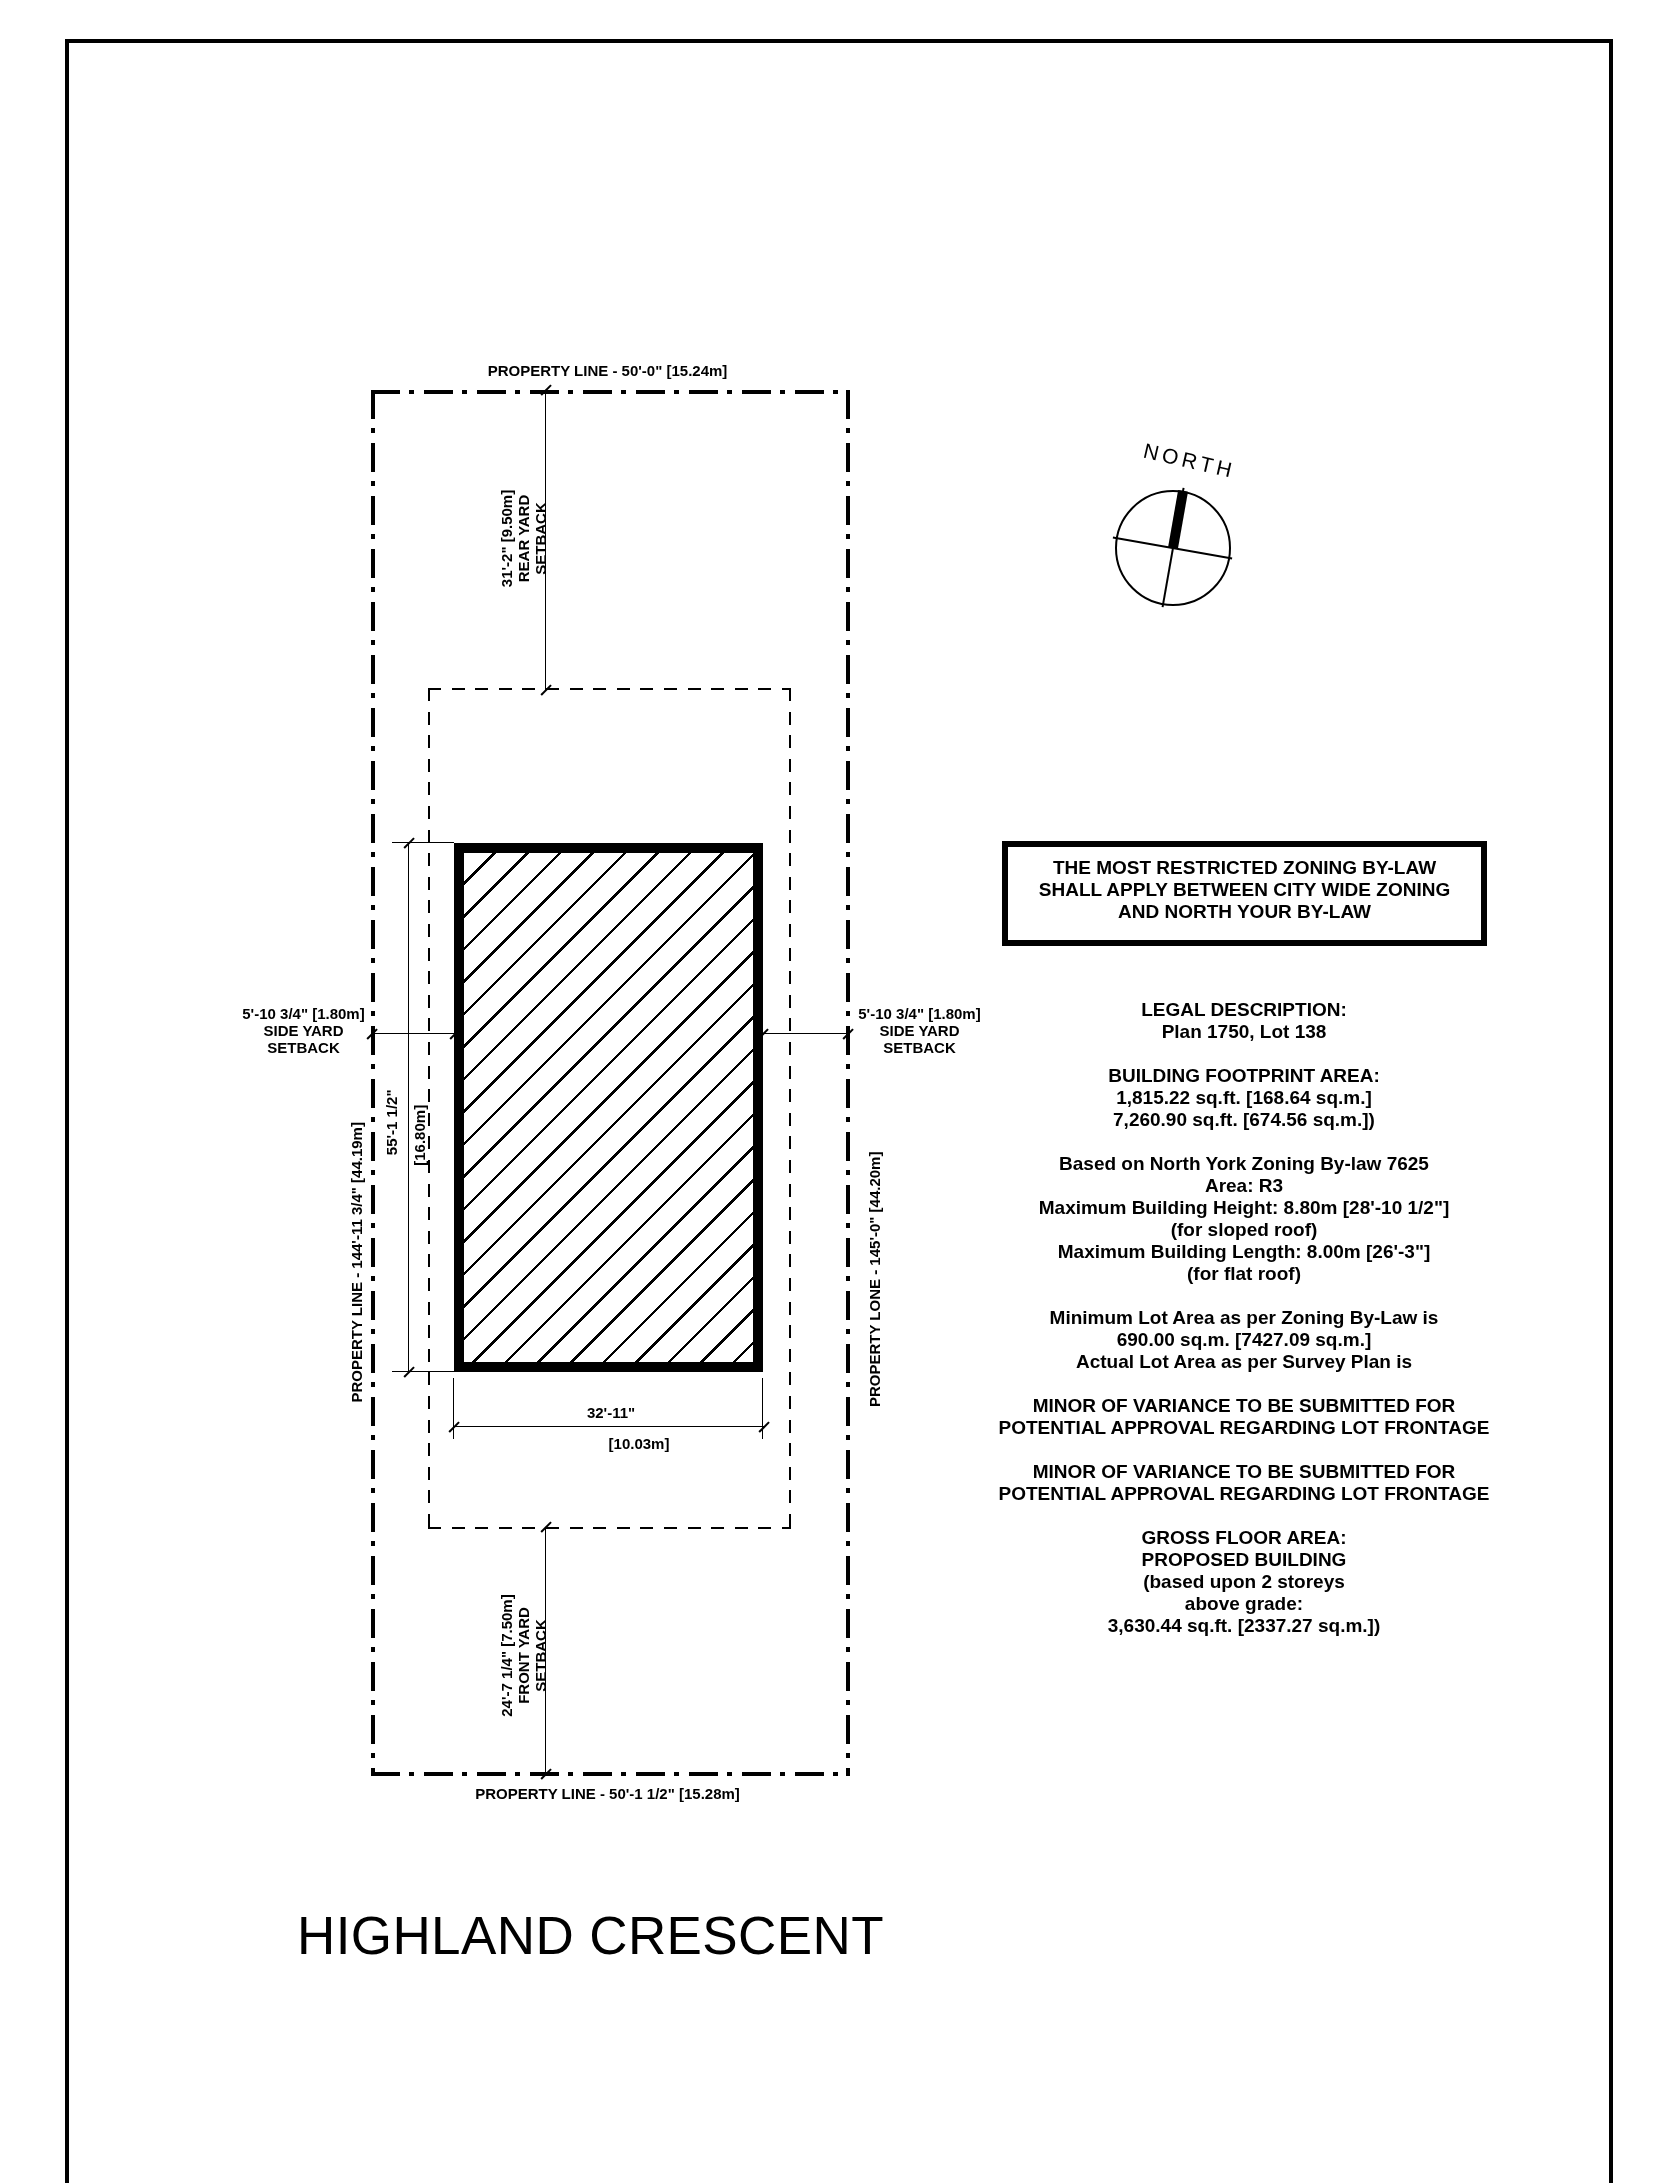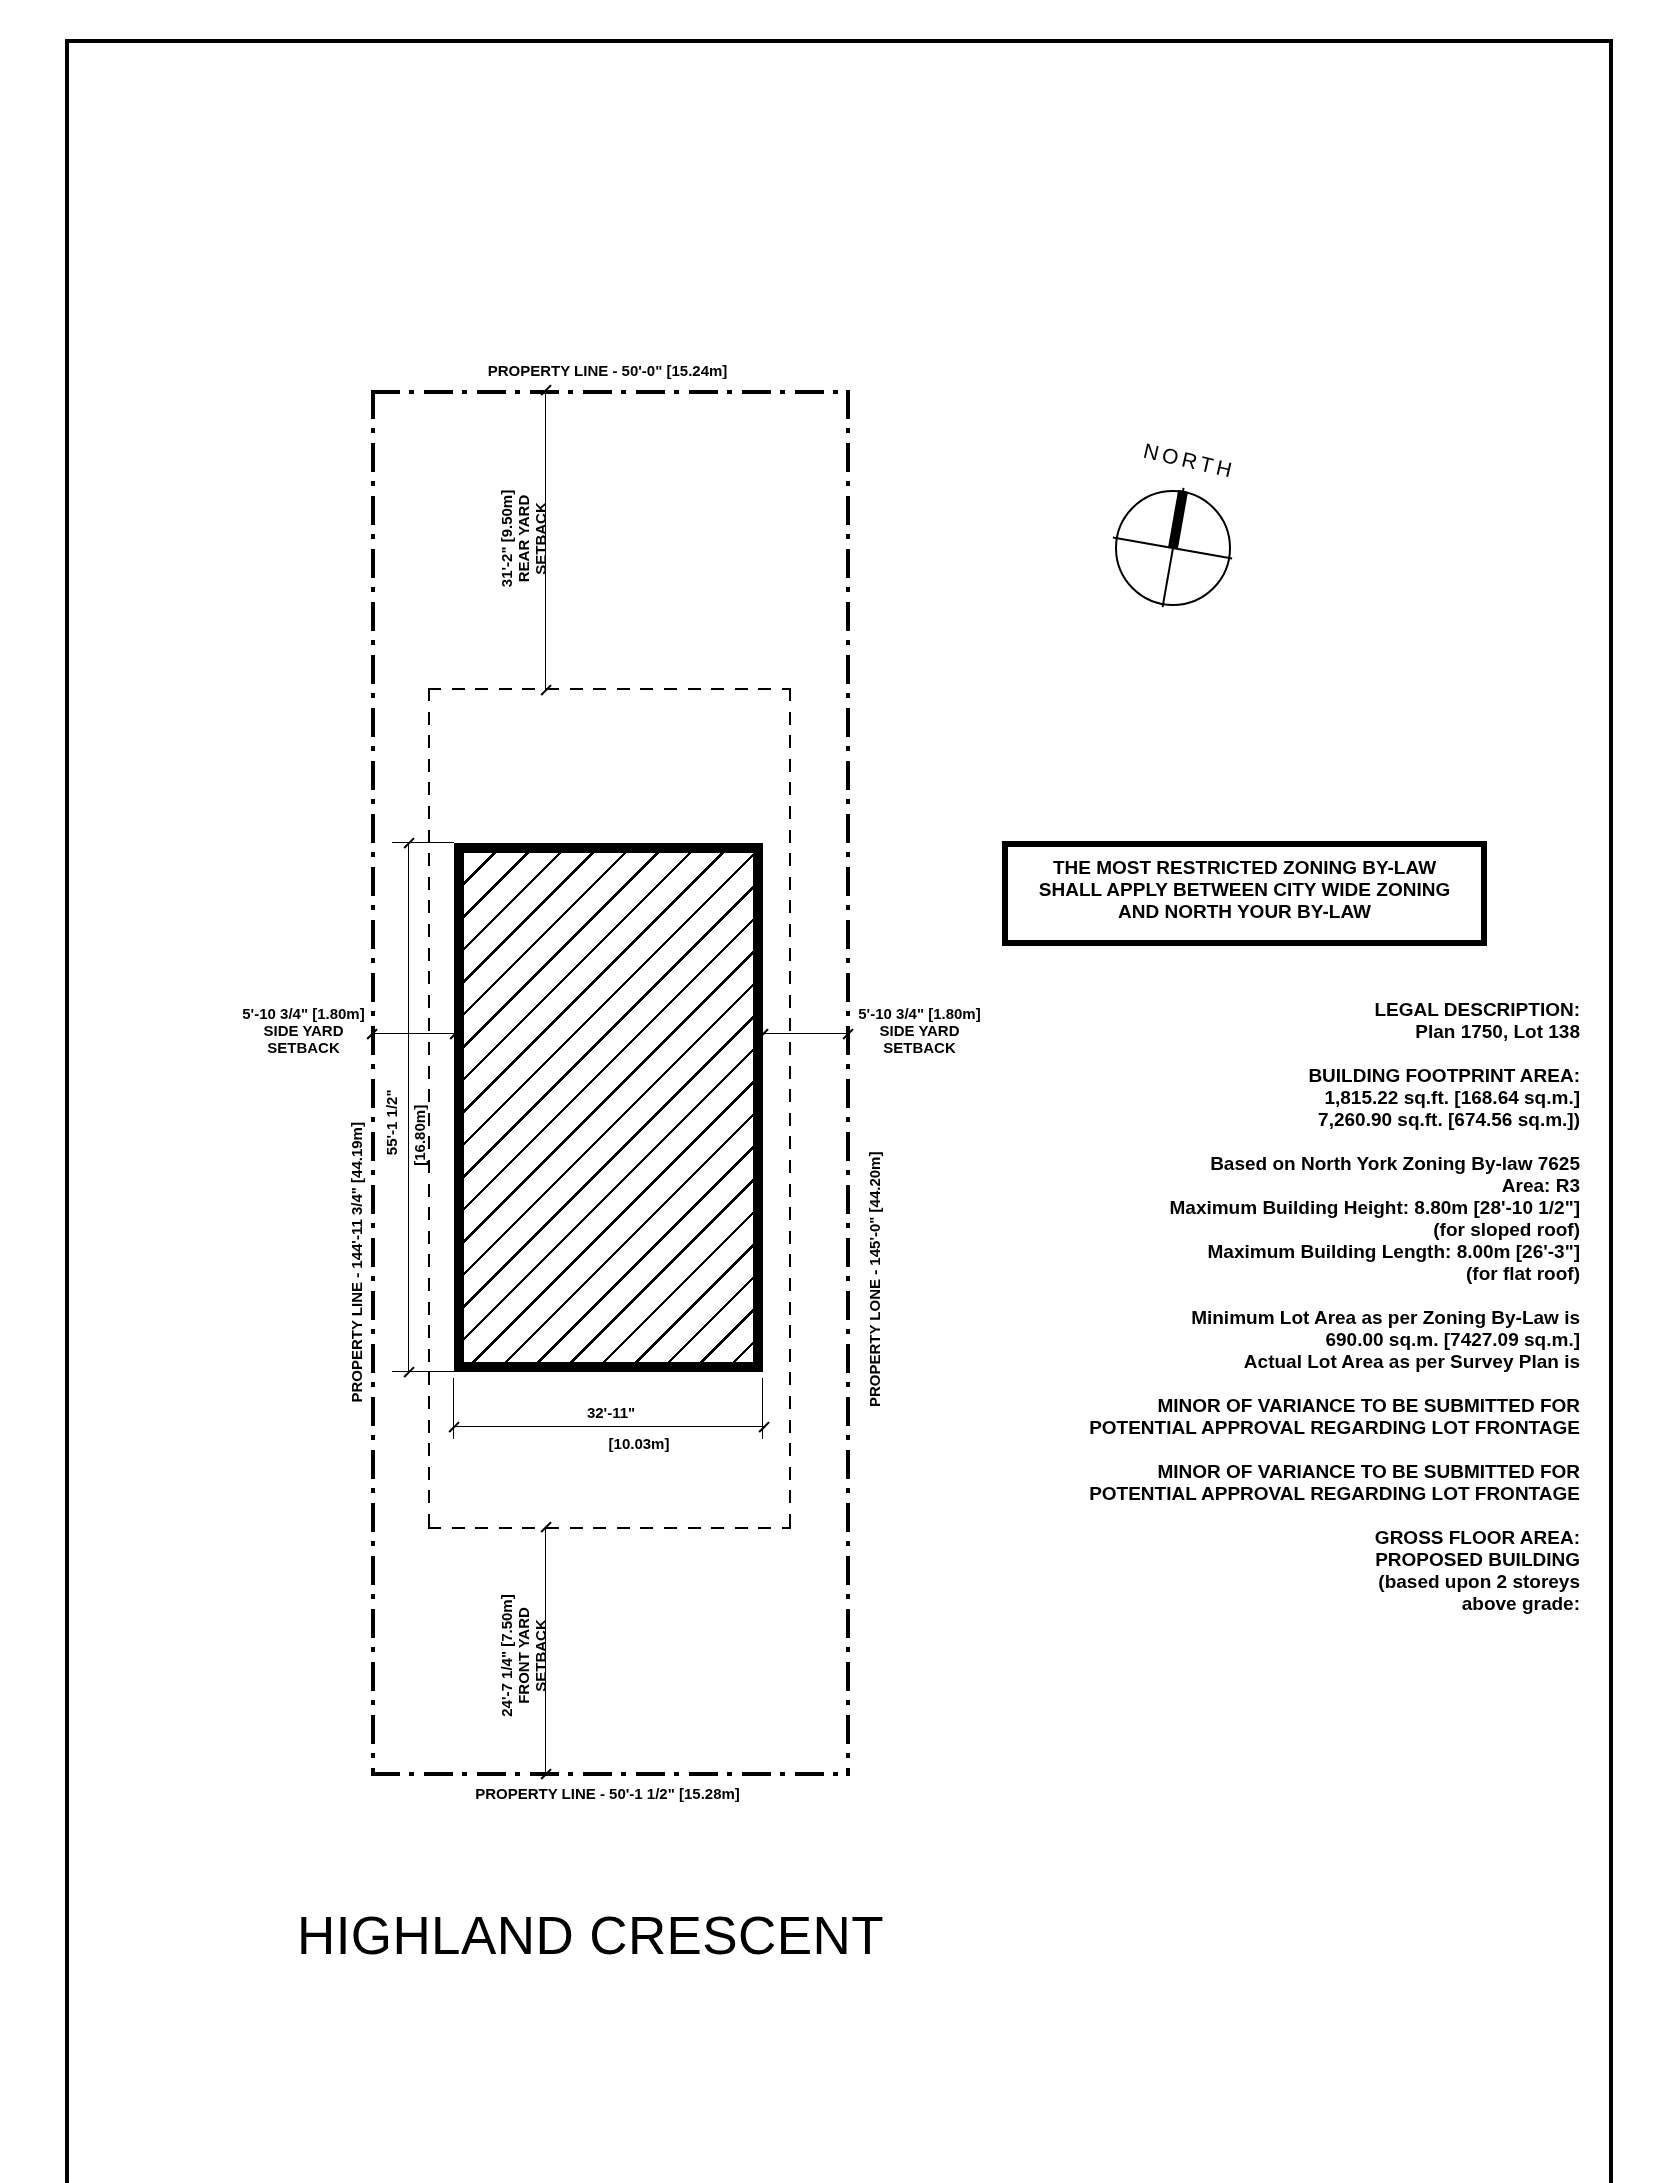--- a/index.html
+++ b/index.html
@@ -97,21 +97,21 @@
   <div class="abs" style="left:0;top:0;width:116px;height:116px;box-sizing:border-box;border:2.6px solid #000;border-radius:50%"></div>
 </div>
 <div class="abs" style="left:1124px;top:449px;width:131px;font-size:21px;letter-spacing:3.9px;transform:rotate(13deg);text-align:center">NORTH</div>
 
 <div class="abs" style="left:1002px;top:841px;width:485px;height:105px;box-sizing:border-box;border:6.1px solid #000;text-align:center;padding-top:9.6px">
   <span style="display:block" class="note-line">THE MOST RESTRICTED ZONING BY-LAW</span>
   <span style="display:block" class="note-line">SHALL APPLY BETWEEN CITY WIDE ZONING</span>
   <span style="display:block" class="note-line">AND NORTH YOUR BY-LAW</span>
 </div>
 
-<div class="abs" style="left:908px;top:999px;width:672px;text-align:right">
+<div class="abs" style="left:908px;top:999px;width:672px;text-align:center">
     <div class="note-block">
       <div class="note-line">LEGAL DESCRIPTION:</div>
       <div class="note-line">Plan 1750, Lot 138</div>
     </div>
     <div class="note-block">
       <div class="note-line">BUILDING FOOTPRINT AREA:</div>
       <div class="note-line">1,815.22 sq.ft. [168.64 sq.m.]</div>
       <div class="note-line">7,260.90 sq.ft. [674.56 sq.m.])</div>
     </div>
     <div class="note-block">
@@ -133,17 +133,18 @@
     </div>
     <div class="note-block">
       <div class="note-line">MINOR OF VARIANCE TO BE SUBMITTED FOR</div>
       <div class="note-line">POTENTIAL APPROVAL REGARDING LOT FRONTAGE</div>
     </div>
     <div class="note-block">
       <div class="note-line">GROSS FLOOR AREA:</div>
       <div class="note-line">PROPOSED BUILDING</div>
       <div class="note-line">(based upon 2 storeys</div>
       <div class="note-line">above grade:</div>
+      <div class="note-line">3,630.44 sq.ft. [2337.27 sq.m.])</div>
     </div>
   </div>
 
 <div class="abs" style="left:297px;top:1905px;width:655px;font-size:53px;font-weight:400;letter-spacing:0.4px">HIGHLAND CRESCENT</div>
 
 
 </body></html>

